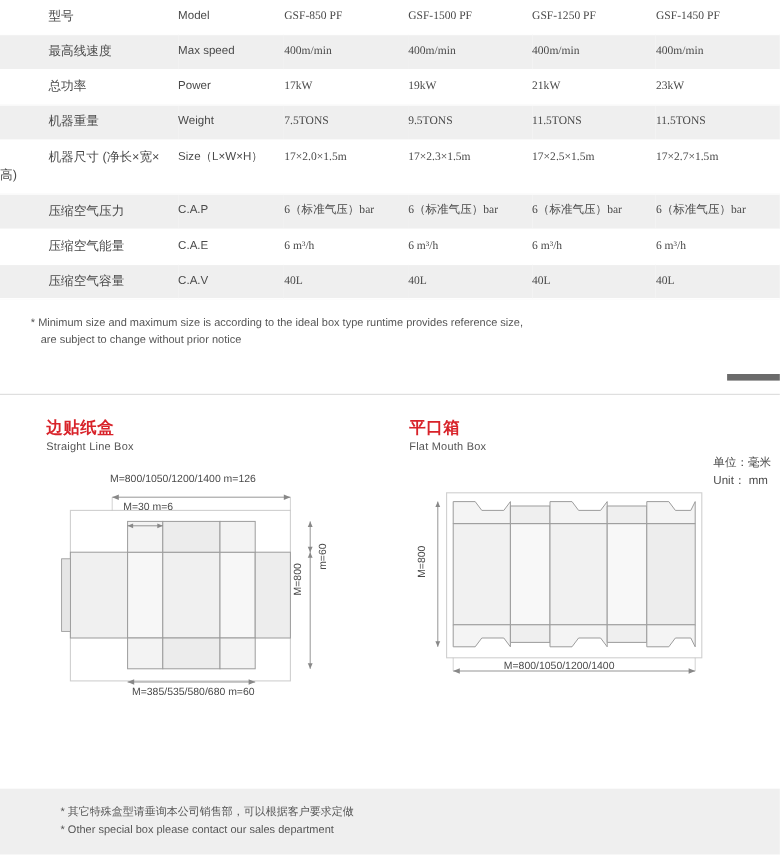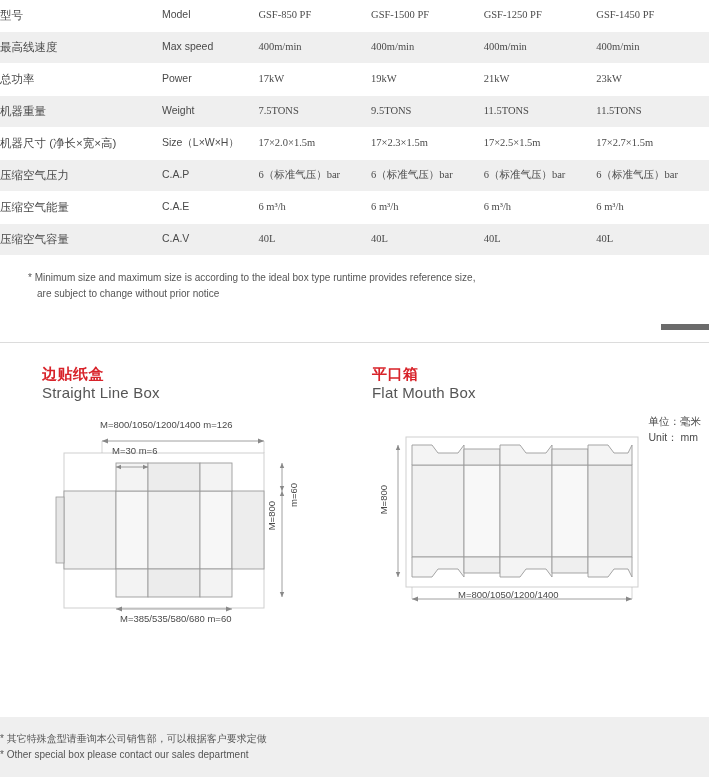--- a/index.html
+++ b/index.html
@@ -29,21 +29,21 @@
     padding: 7px 6px 7px 0;
     vertical-align: top;
     line-height: 1.45;
     font-size: 11px;
     color: #4a4a4a;
     border-bottom: 1px solid #ffffff;
   }
   .col-cn { width: 155px; padding-left: 28px; }
   .col-en { width: 90px; }
   .col-v  { width: 106px; font-family: Liberation Serif, serif; }
-  .cell-cn { font-size: 11.5px; color: #4a4a4a; }
+  .cell-cn { font-size: 11.5px; color: #4a4a4a; padding-left: 44px; }
   .cell-en { font-size: 10.5px; color: #4a4a4a; }
   .cell-v  { font-size: 10.5px; color: #4a4a4a; }
   .wide-cell { font-size: 10.5px; color: #4a4a4a; line-height: 1.55; }
   .wide-cell .ln { display: block; }
   .indent { display: block; padding-left: 0; }
 
   
   .notes {
     padding: 14px 28px 0 28px;
     font-size: 10px;
@@ -99,21 +99,21 @@
 
   .box-title-cn {
     color: #d8232a;
     font-size: 15px;
     font-weight: bold;
     letter-spacing: 0.5px;
     line-height: 1.25;
   }
   .box-title-en {
     color: #555;
-    font-size: 15px;
+    font-size: 10px;
     margin-top: 1px;
     letter-spacing: 0.2px;
   }
 
   .dim-label {
     font-size: 9.5px;
     color: #4a4a4a;
     white-space: nowrap;
   }
   .dim-vert {
@@ -144,20 +144,21 @@
     position: absolute;
     left: 0;
     bottom: 0;
     width: 709px;
     background: #efefef;
     padding: 14px 0 14px 0;
     box-sizing: border-box;
   }
   .footer-note .f-line {
     display: block;
+    padding-left: 55px;
     font-size: 10px;
     color: #555;
     line-height: 1.6;
   }
 </style>
 </head>
 <body>
 
 <table class="spec-table">
   <tbody>

